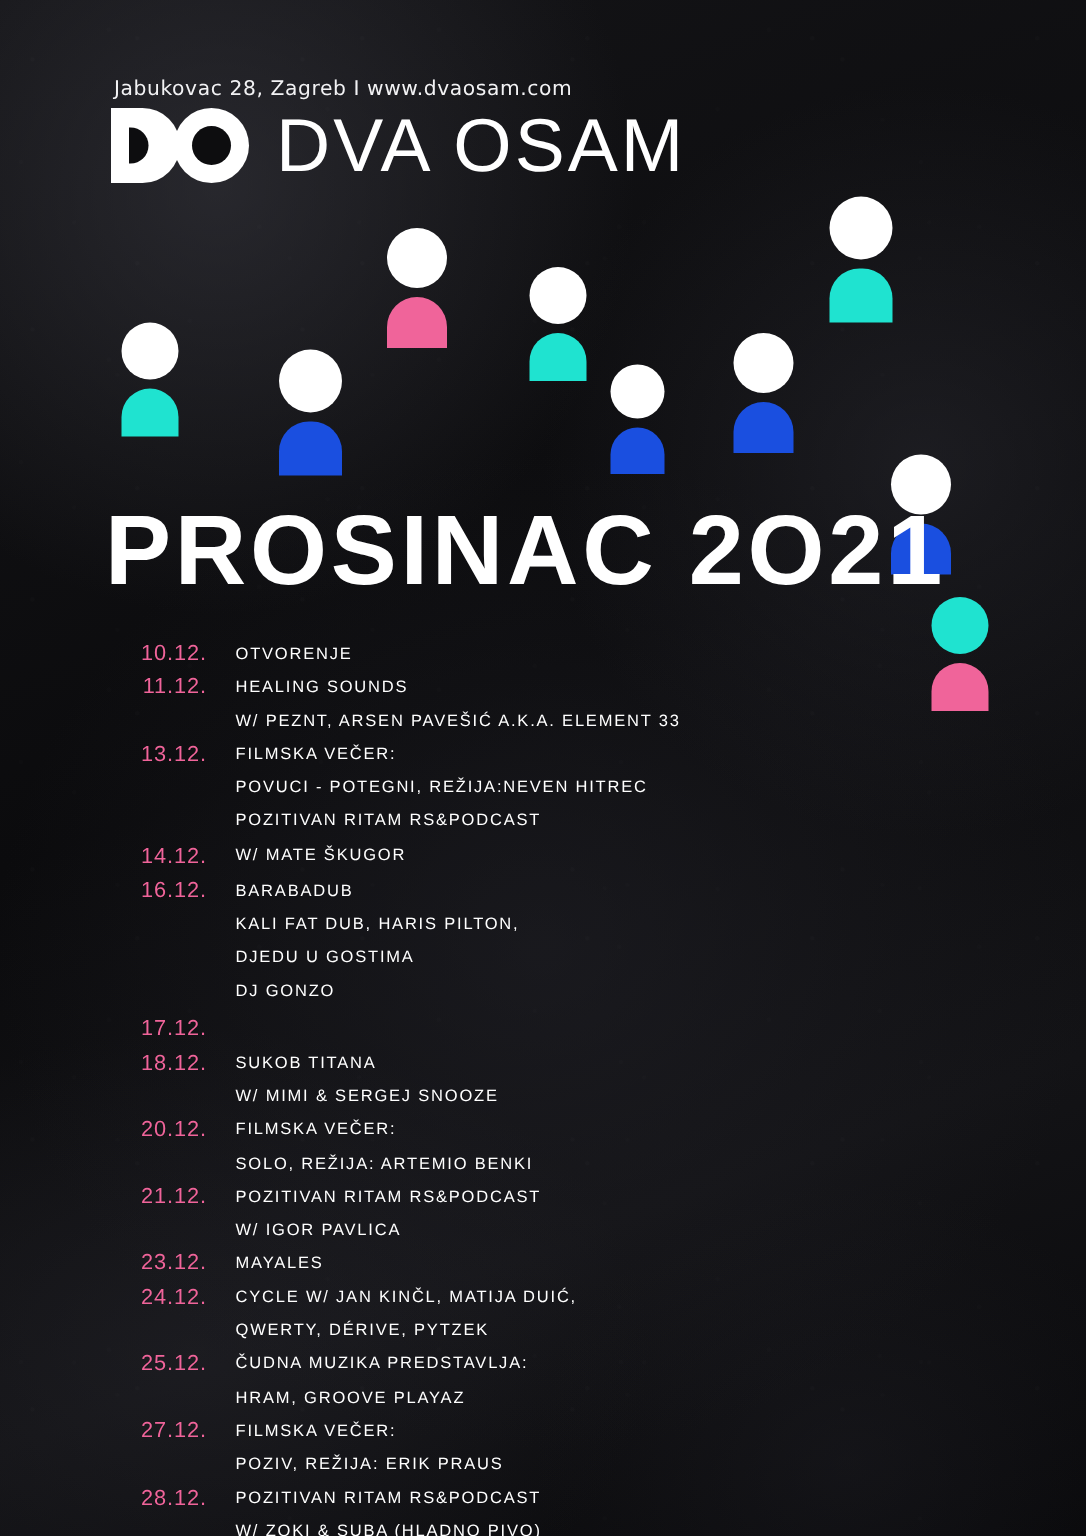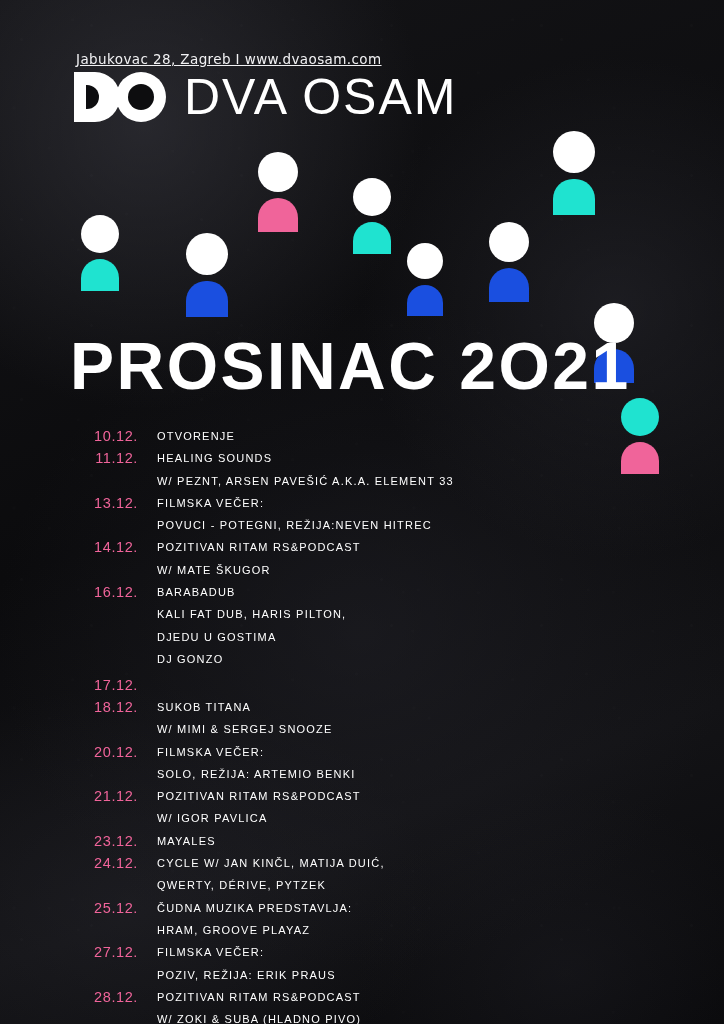--- a/index.html
+++ b/index.html
@@ -49,21 +49,20 @@
 
   .address {
     position: absolute;
     left: 76px;
     top: 51px;
     color: #f2f2f4;
     font-size: 13.5px;
     letter-spacing: 0.4px;
     font-family: "DejaVu Sans", sans-serif;
     white-space: nowrap;
-    text-decoration: underline;
   }
 
   
   .logo-wrap {
     position: absolute;
     left: 74px;
     top: 72px;
     display: flex;
     align-items: center;
     gap: 14px;
@@ -269,21 +268,21 @@
         </div>
       </div>
       <div class="event">
         <div class="date" style="color: rgb(240, 100, 154);">13.12.</div>
         <div class="lines">
           <div class="line">FILMSKA VEČER:</div>
           <div class="line">POVUCI - POTEGNI, REŽIJA:NEVEN HITREC</div>
         </div>
       </div>
       <div class="event">
-        <div class="date" style="color: rgb(240, 100, 154);">14.12.</div>
+        <div class="date" style="color: rgb(240, 100, 154); margin-top: 24px;">14.12.</div>
         <div class="lines">
           <div class="line">POZITIVAN RITAM RS&amp;PODCAST</div>
           <div class="line">W/ MATE ŠKUGOR</div>
         </div>
       </div>
       <div class="event">
         <div class="date" style="color: rgb(240, 100, 154);">16.12.</div>
         <div class="lines">
           <div class="line">BARABADUB</div>
           <div class="line">KALI FAT DUB, HARIS PILTON,</div>

